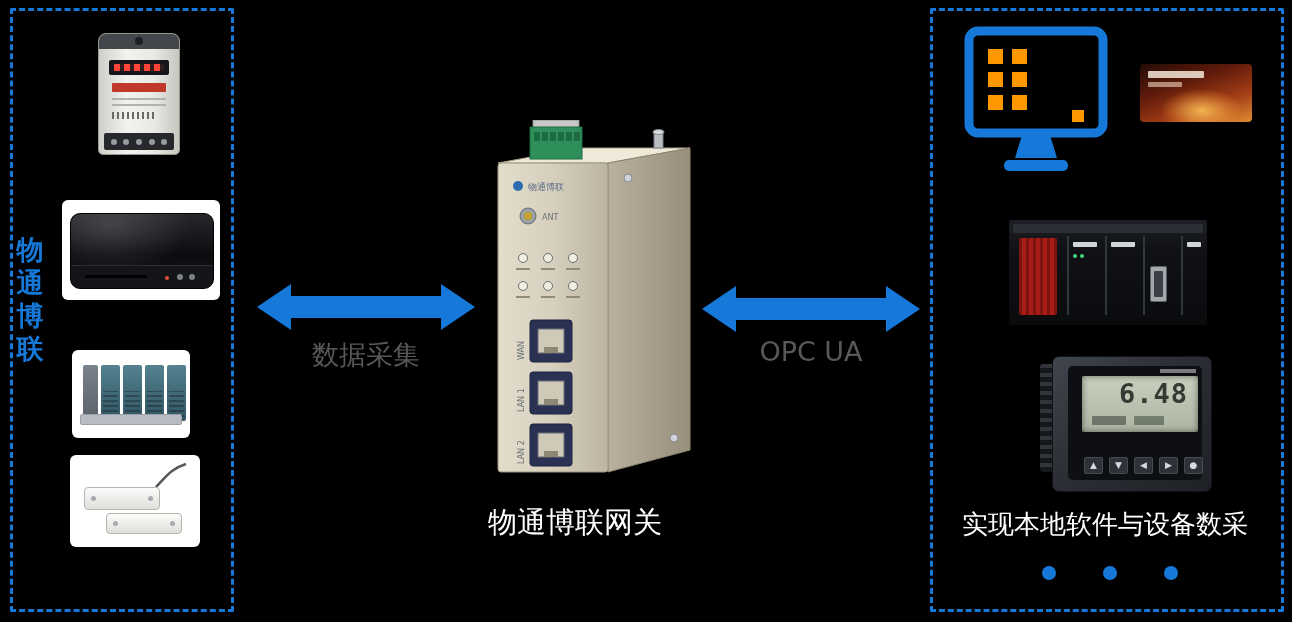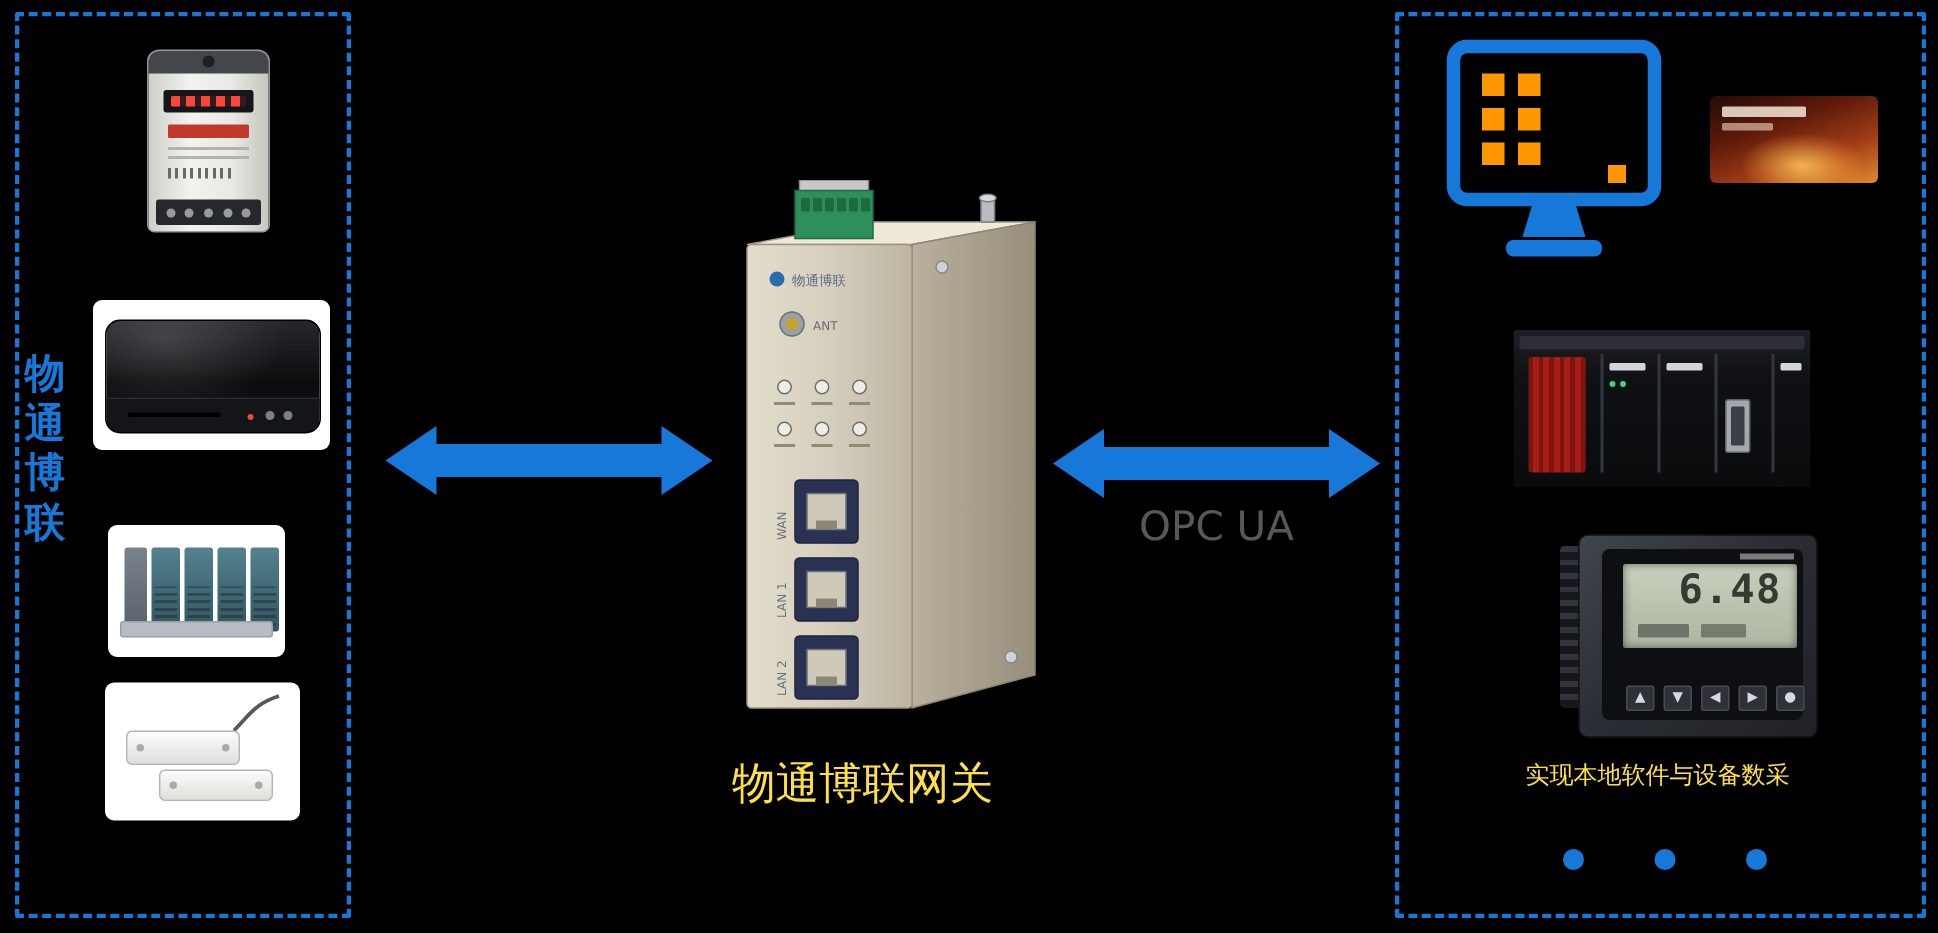--- a/index.html
+++ b/index.html
@@ -9,23 +9,23 @@
   .panel{position:absolute;border:3px dashed #1679d9;border-radius:2px;}
   #leftPanel{left:10px;top:8px;width:218px;height:598px;}
   #rightPanel{left:930px;top:8px;width:348px;height:598px;}
   
   .vlabel{position:absolute;left:15px;top:233px;width:30px;font-size:27px;line-height:33px;
           font-weight:bold;color:#1679d9;word-break:break-all;text-align:center;}
   
   .flowlbl{position:absolute;width:218px;text-align:center;color:#585858;font-size:27px;}
   .arrow{position:absolute;width:218px;height:46px;}
   
-  .caption{position:absolute;text-align:center;color:#fde047;}
+  .caption{position:absolute;text-align:center;color:#ffffff;}
   #gwCaption{left:430px;top:503px;width:290px;font-size:29px;}
-  #rightCaption{left:938px;top:507px;width:334px;font-size:16px;}
+  #rightCaption{left:938px;top:507px;width:334px;font-size:26px;}
   
   .dots{position:absolute;left:1042px;top:566px;width:136px;display:flex;justify-content:space-between;}
   .dot{width:14px;height:14px;border-radius:50%;background:#1679d9;}
   
   .photo{position:absolute;background:#fff;border-radius:6px;}
   
   .emeter{position:absolute;left:98px;top:33px;width:80px;height:120px;
           background:linear-gradient(90deg,#cfcfca,#f2f2ef 35%,#e8e8e4 70%,#c6c6c0);
           border:1px solid #97978f;border-radius:8px 8px 5px 5px;}
   .em-top{position:absolute;left:0;right:0;top:0;height:15px;background:#43464b;border-radius:7px 7px 0 0;}
@@ -163,20 +163,21 @@
     <svg class="sensor-wire" width="130" height="92">
       <path d="M86,32 C96,22 100,14 116,9" stroke="#55585c" stroke-width="2.5" fill="none"></path>
     </svg>
     <div class="sbar sb1"></div>
     <div class="sbar sb2"></div>
   </div>
 
   <svg class="arrow" style="left:257px;top:284px" viewBox="0 0 218 46">
     <polygon points="0,23 34,0 34,12 184,12 184,0 218,23 184,46 184,34 34,34 34,46" fill="#1679d9"></polygon>
   </svg>
+  <div class="flowlbl" style="left:257px;top:337px">数据采集</div>
 
   <svg id="gateway" width="225" height="360" viewBox="0 0 225 360">
     <defs>
       <linearGradient id="gwFront" x1="0" y1="0" x2="1" y2="0">
         <stop offset="0" stop-color="#e3ddcc"></stop>
           <stop offset=".5" stop-color="#d6cfbd"></stop>
           <stop offset="1" stop-color="#bdb5a2"></stop>
       </linearGradient>
       <linearGradient id="gwSide" x1="0" y1="0" x2="1" y2="0">
         <stop offset="0" stop-color="#b9b19e"></stop>

